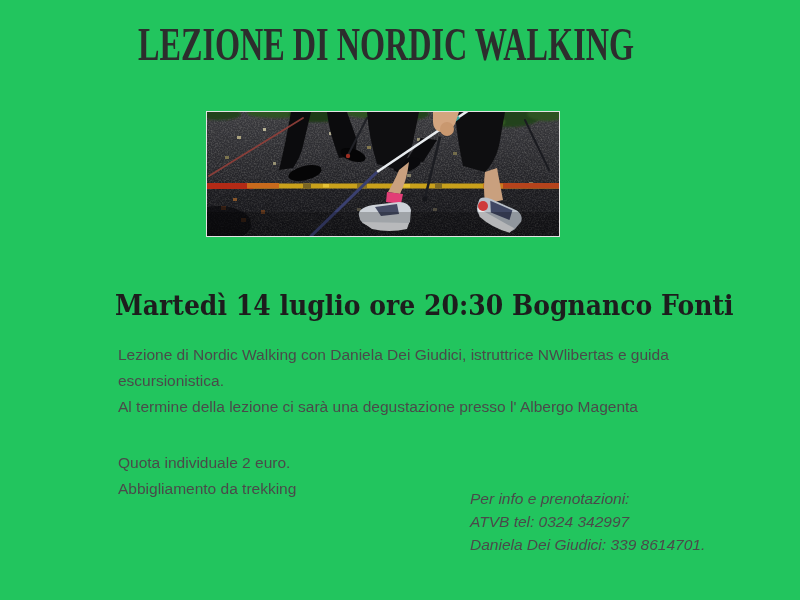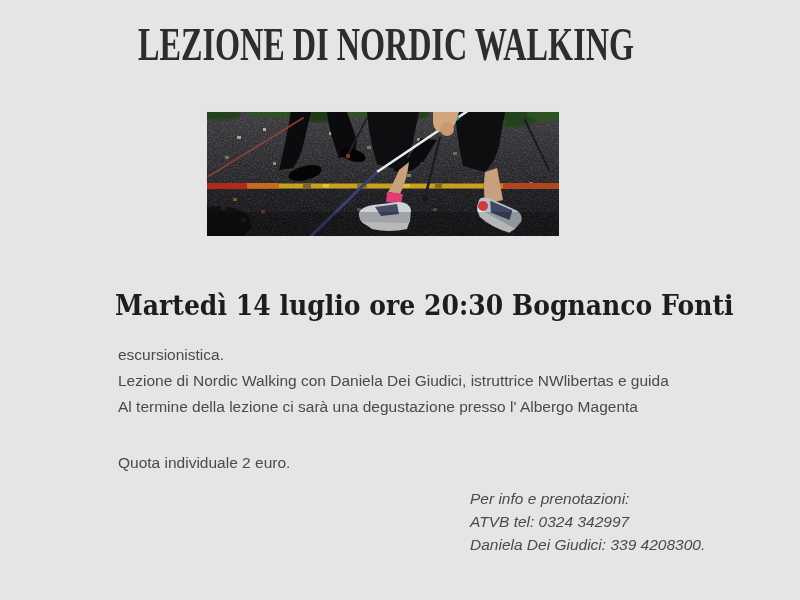--- a/index.html
+++ b/index.html
@@ -1,19 +1,19 @@
 <!DOCTYPE html>
 <html><head>
 <meta charset="utf-8">
 <style>
   html,body{margin:0;padding:0;}
   .page{
     position:relative;
     width:800px;height:600px;
-    background:#e5e5e5;
+    background:#22c55e;
     overflow:hidden;
     font-family:"Liberation Sans", sans-serif;
   }
   .title{
     position:absolute;
     left:0; top:16px; width:772px;
     margin:0;
     text-align:center;
     font-family:"Liberation Serif", serif;
     font-weight:700;
@@ -199,28 +199,29 @@
         <circle cx="218" cy="87" r="2.5" fill="#15161a"></circle>
       </g>
 
       <rect y="100" width="352" height="24" fill="#000000" opacity="0.22"></rect>
     </svg>
   </div>
 
   <h2 class="headline">Martedì 14 luglio ore 20:30 Bognanco Fonti</h2>
 
   <div class="desc">
+    <div>Lezione di Nordic Walking con Daniela Dei Giudici, istruttrice NWlibertas e guida</div>
     <div>escursionistica.</div>
-    <div>Lezione di Nordic Walking con Daniela Dei Giudici, istruttrice NWlibertas e guida</div>
     <div>Al termine della lezione ci sarà una degustazione presso l' Albergo Magenta</div>
   </div>
 
   <div class="details">
     <div>Quota individuale 2 euro.</div>
+    <div>Abbigliamento da trekking</div>
   </div>
 
   <div class="contact">
     <div>Per info e prenotazioni:</div>
     <div>ATVB tel: 0324 342997</div>
-    <div>Daniela Dei Giudici: 339 4208300.</div>
+    <div>Daniela Dei Giudici: 339 8614701.</div>
   </div>
 
 </div>
 
 </body></html>

